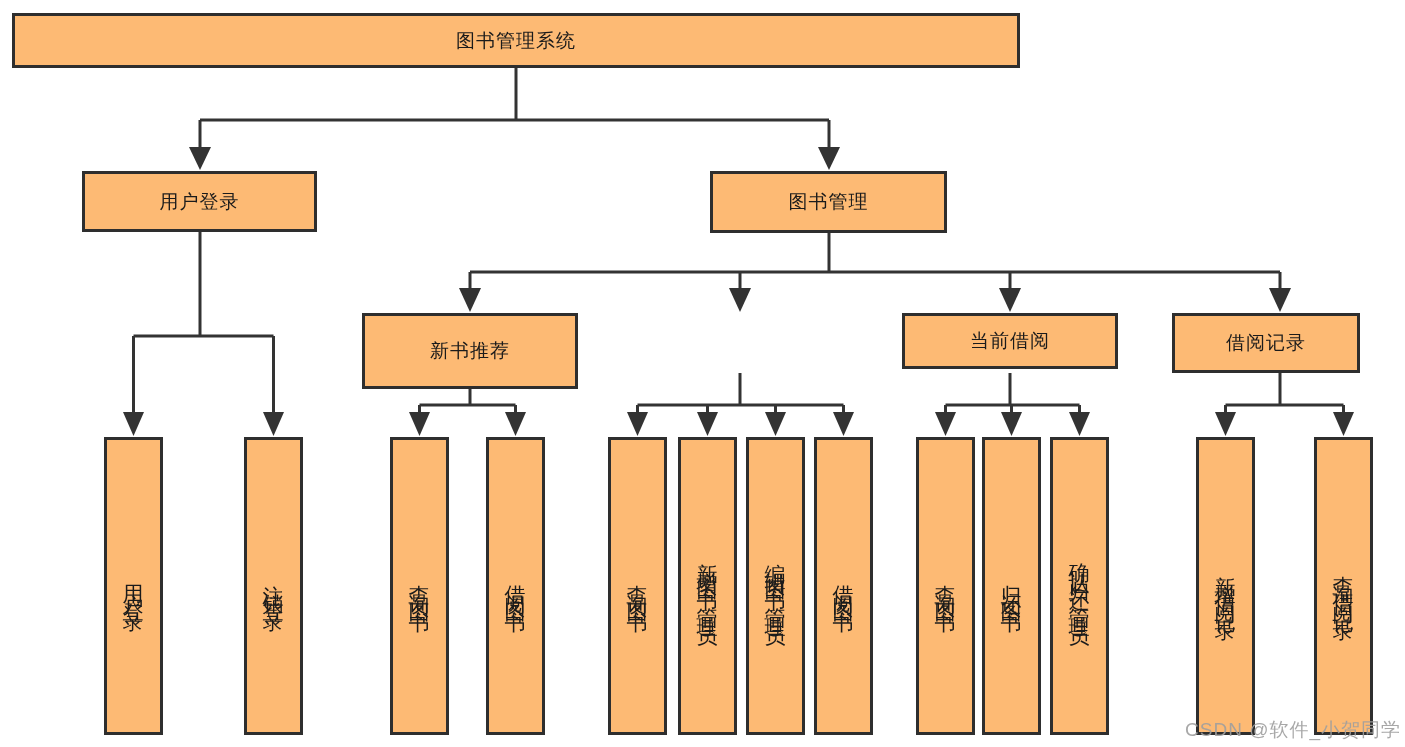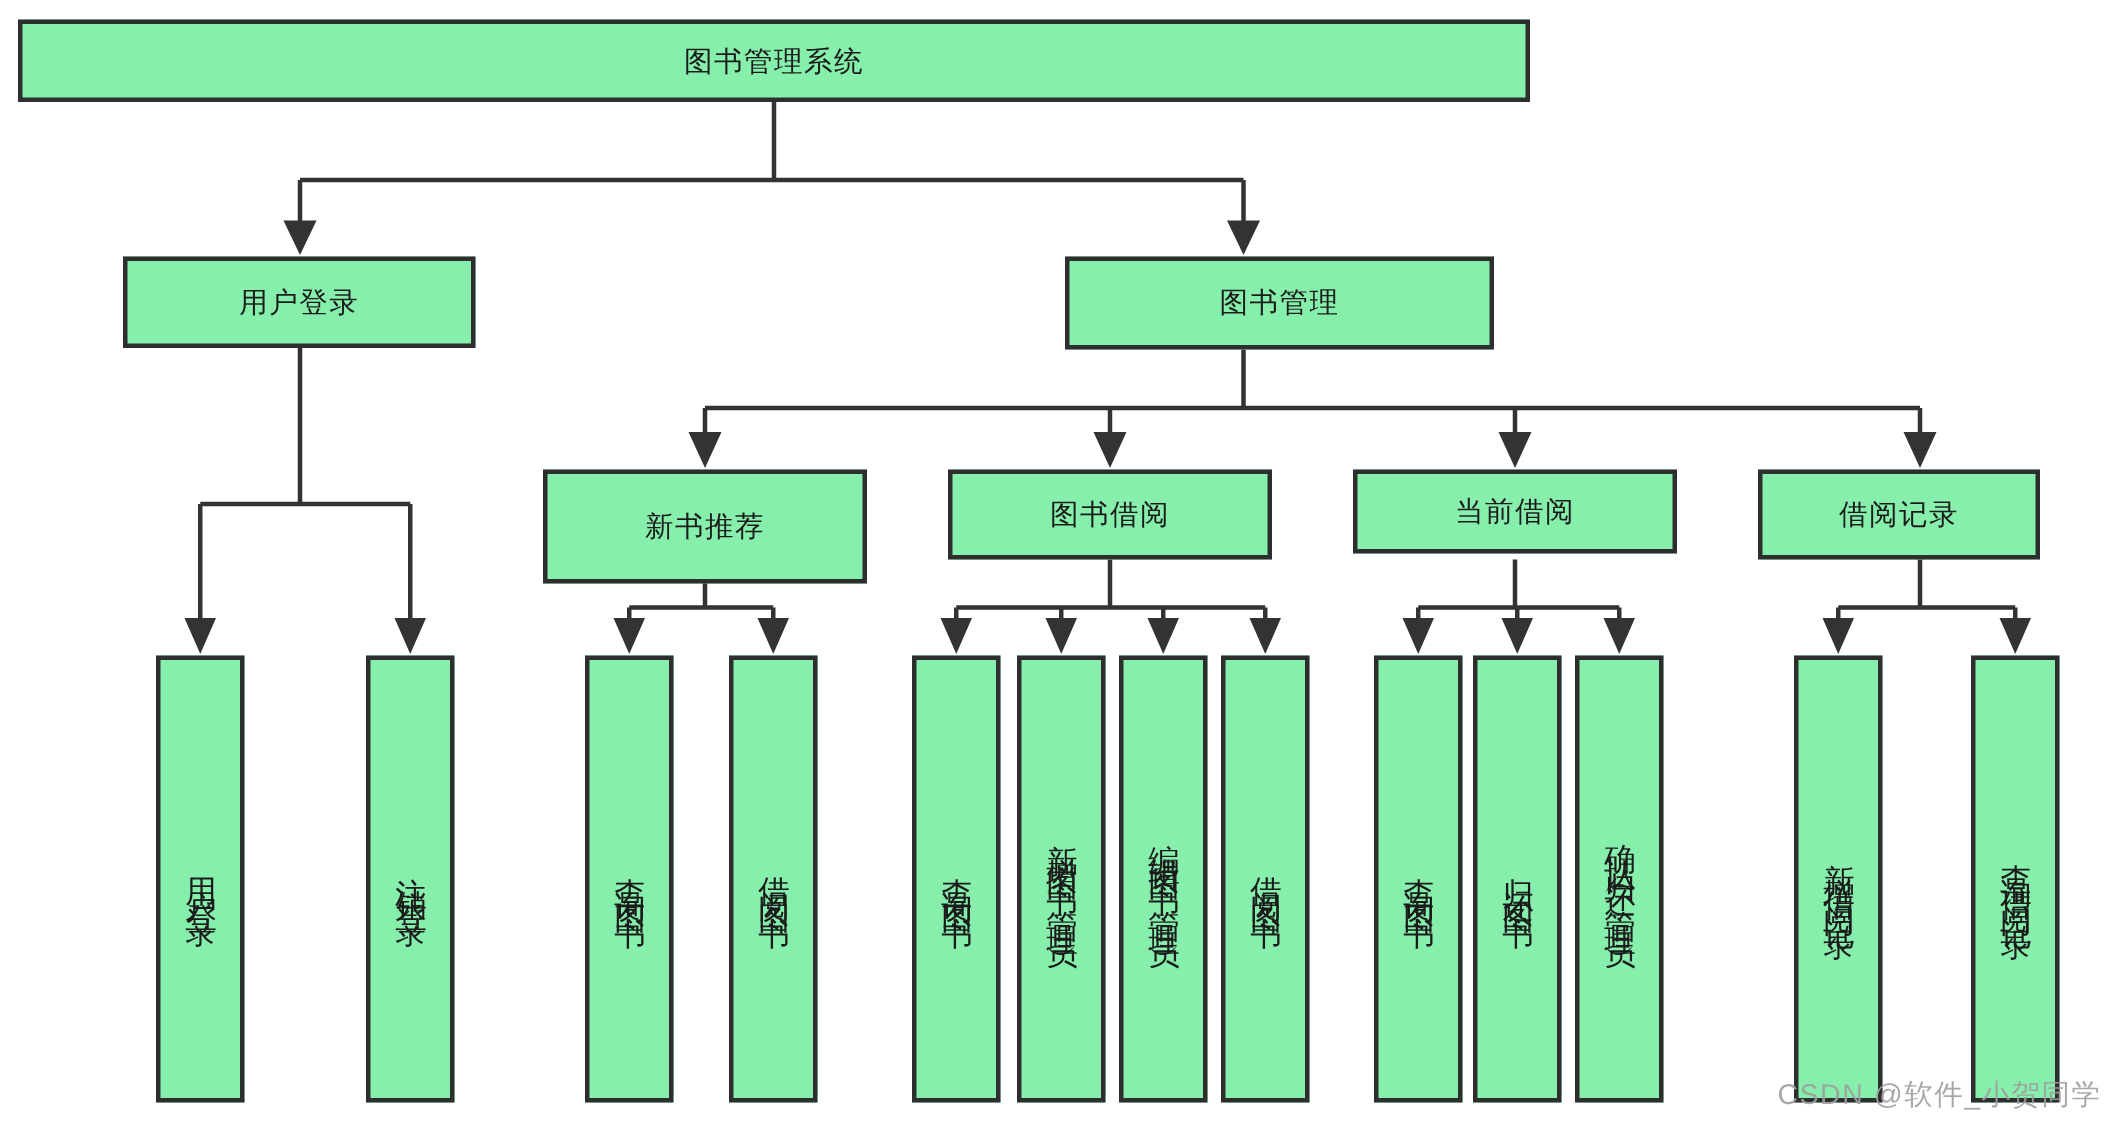--- a/index.html
+++ b/index.html
@@ -15,21 +15,21 @@
     position: absolute;
     left: 0; top: 0;
     width: 1405px; height: 747px;
     z-index: 1;
   }
   #connectors path { stroke: #333333; stroke-width: 3; fill: none; }
   #connectors polygon { fill: #333333; stroke: none; }
   .node {
     position: absolute;
     z-index: 2;
-    background: #86efac;
+    background: #fdba74;
     border: 3px solid #2e2e2e;
     box-sizing: border-box;
     display: flex;
     align-items: center;
     justify-content: center;
     color: #1b1b1b;
     text-align: left;
   }
   .node.h { font-size: 19px; letter-spacing: 1px; }
   .node.v {
@@ -113,24 +113,23 @@
     <path d="M1225.5 405 H1343.5"></path>
     <path d="M1225.5 405 V414"></path>
     <polygon points="1215,412 1236,412 1225.5,436"></polygon>
     <path d="M1343.5 405 V414"></path>
     <polygon points="1333,412 1354,412 1343.5,436"></polygon>
   </svg>
 
   <div class="node h" style="left:12px; top:13px; width:1008px; height:55px">图书管理系统</div>
 
   <div class="node h" style="left:82px; top:171px; width:235px; height:61px">用户登录</div>
-  <div class="node h" style="left:710px; top:171px; width:286px; height:62px">图书管理</div>
+  <div class="node h" style="left:710px; top:171px; width:237px; height:62px">图书管理</div>
 
   <div class="node h" style="left:362px; top:313px; width:216px; height:76px">新书推荐</div>
-  <div class="node h" style="left:632px; top:313px; width:216px; height:60px">图书借阅</div>
   <div class="node h" style="left:902px; top:313px; width:216px; height:56px">当前借阅</div>
   <div class="node h" style="left:1172px; top:313px; width:188px; height:60px">借阅记录</div>
 
   <div class="node v" style="left:104px; top:437px; width:59px; height:298px">用户登录</div>
   <div class="node v" style="left:244px; top:437px; width:59px; height:298px">注销登录</div>
 
   <div class="node v" style="left:390px; top:437px; width:59px; height:298px">查询图书</div>
   <div class="node v" style="left:486px; top:437px; width:59px; height:298px">借阅图书</div>
 
   <div class="node v" style="left:608px; top:437px; width:59px; height:298px">查询图书</div>

